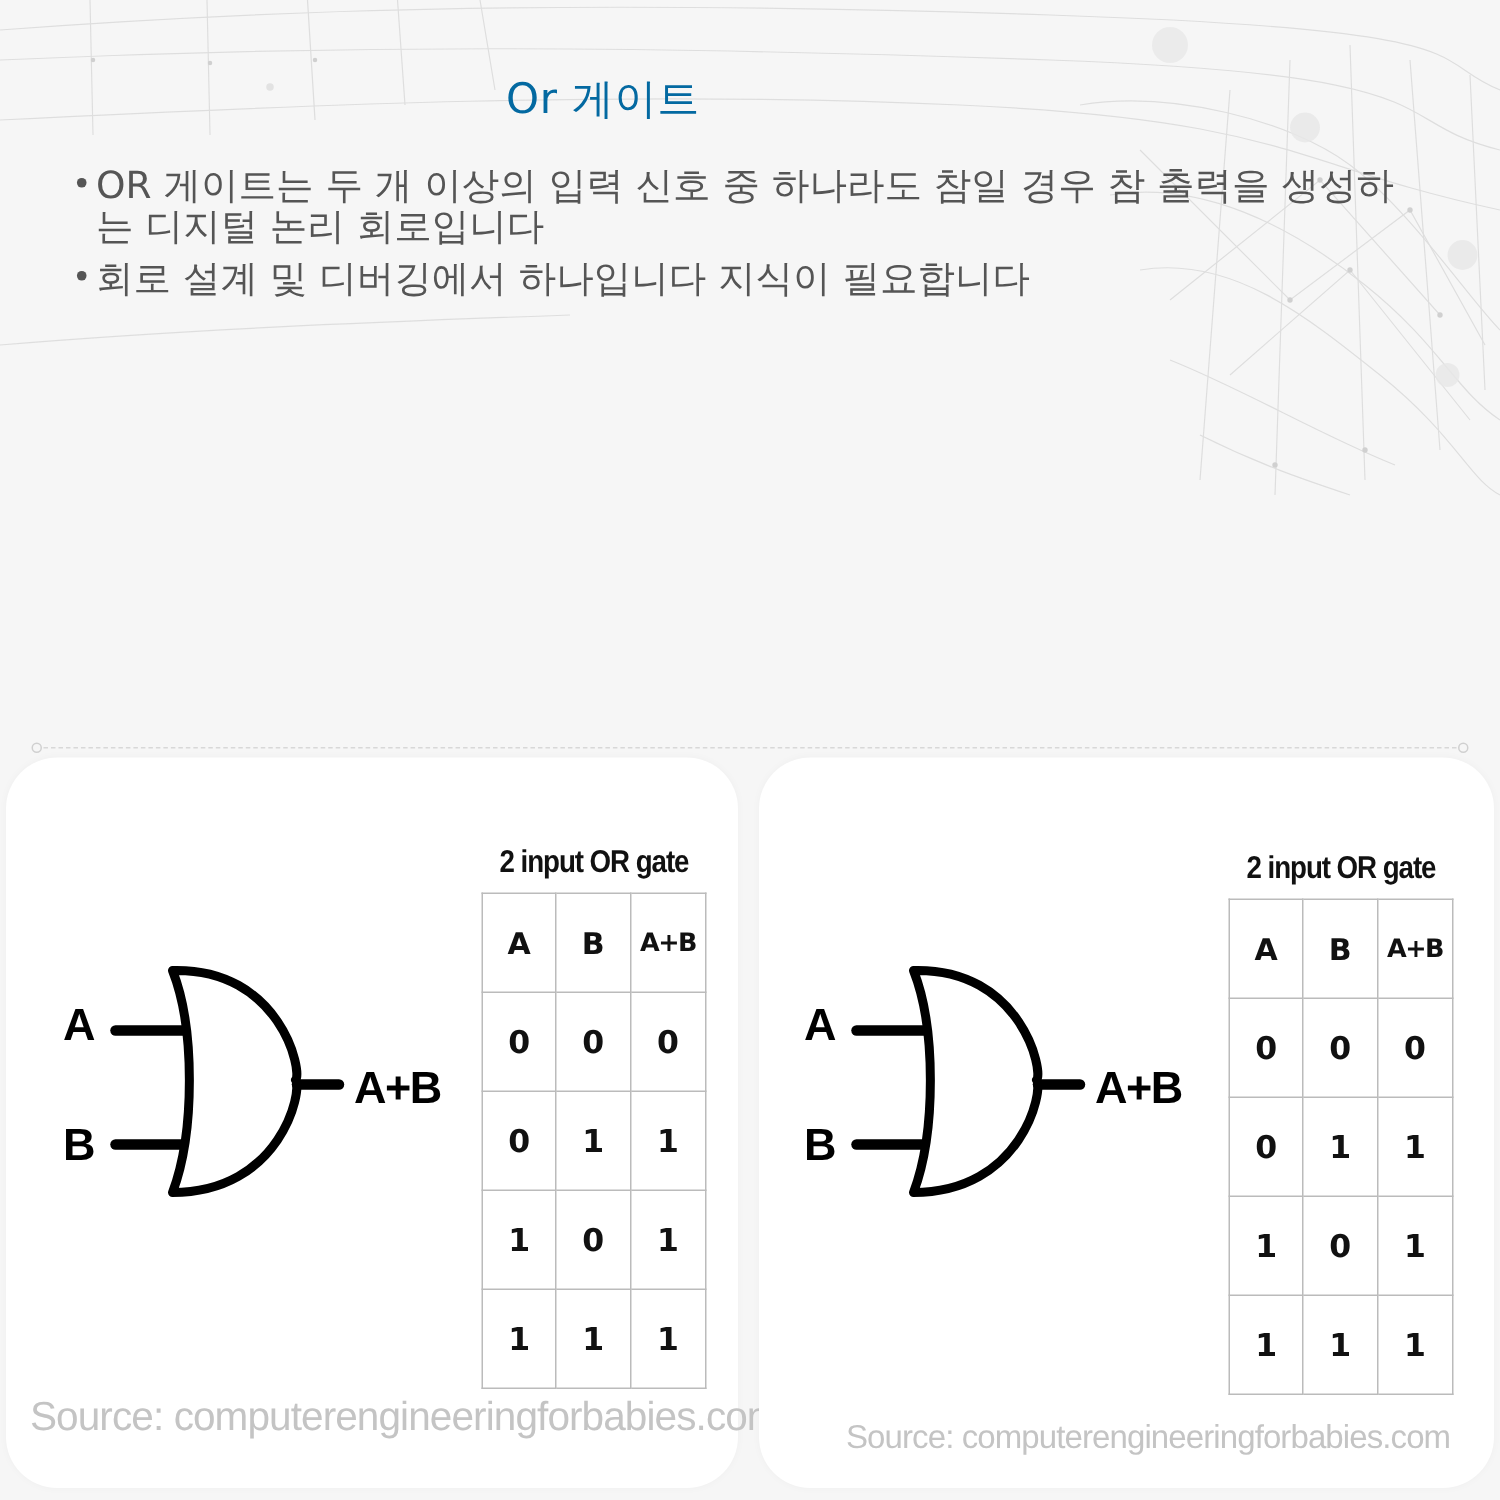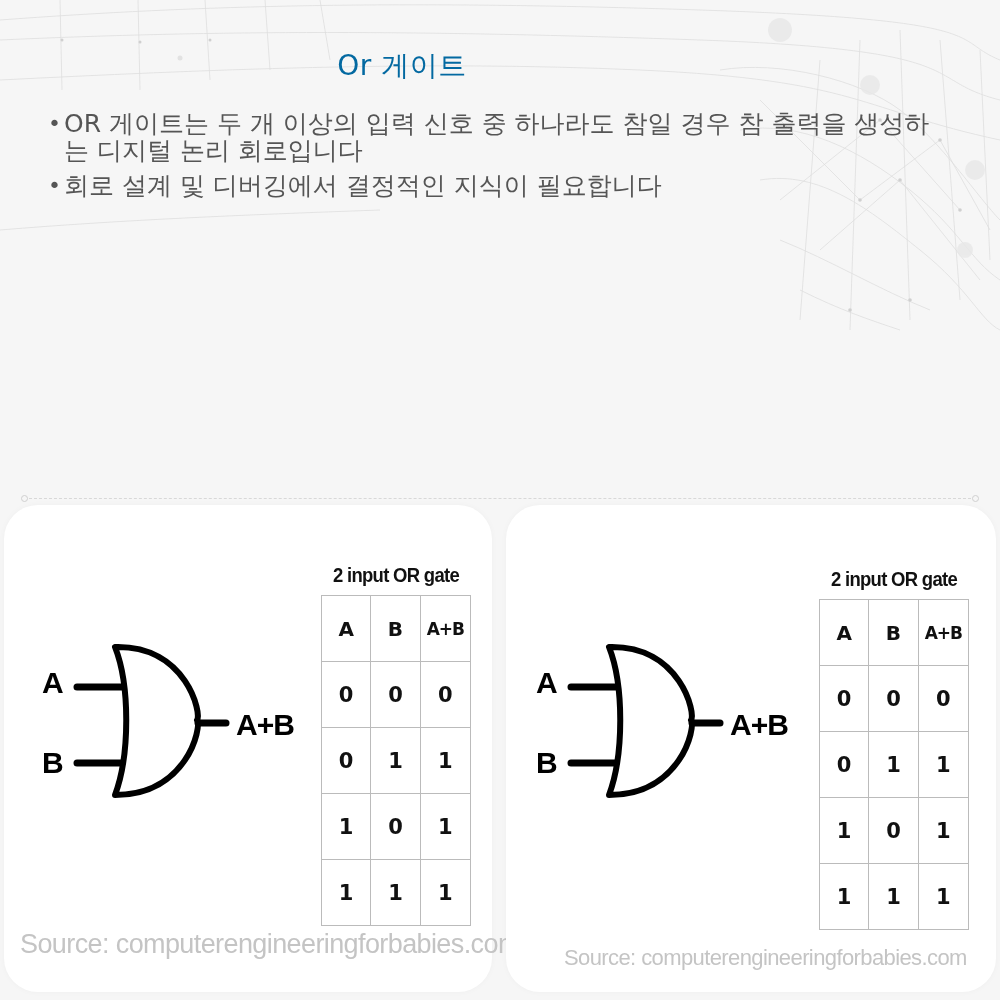--- a/index.html
+++ b/index.html
@@ -197,21 +197,21 @@
     <circle cx="870" cy="85" r="10"></circle>
     <circle cx="975" cy="170" r="10"></circle>
     <circle cx="965" cy="250" r="8"></circle>
   </g>
 </svg>
 
 <h1 class="title">Or 게이트</h1>
 
 <ul class="bullets">
   <li>OR 게이트는 두 개 이상의 입력 신호 중 하나라도 참일 경우 참 출력을 생성하는 디지털 논리 회로입니다</li>
-  <li>회로 설계 및 디버깅에서 결정적인 지식이 필요합니다</li>
+  <li>회로 설계 및 디버깅에서 하나입니다 지식이 필요합니다</li>
 </ul>
 
 <div class="divider">
   <span class="dot-l"></span>
   <span class="dot-r"></span>
 </div>
 
 <div class="card left">
   <div class="gate">
     <svg viewBox="0 0 280 170" xmlns="http://www.w3.org/2000/svg">

